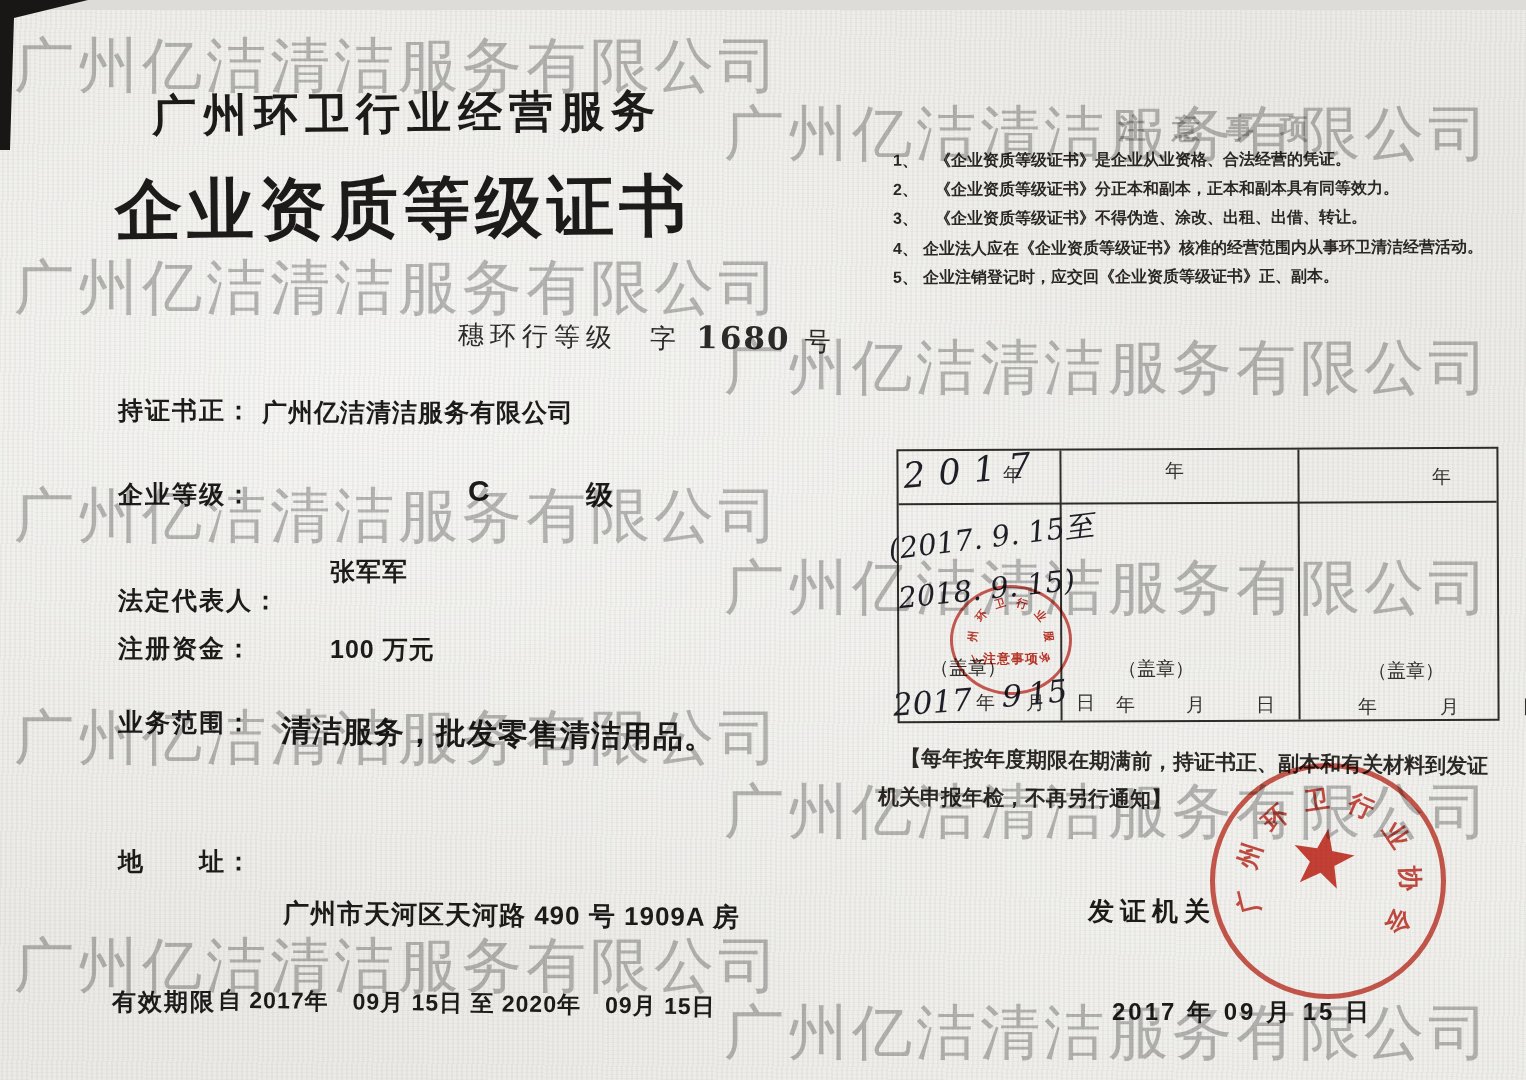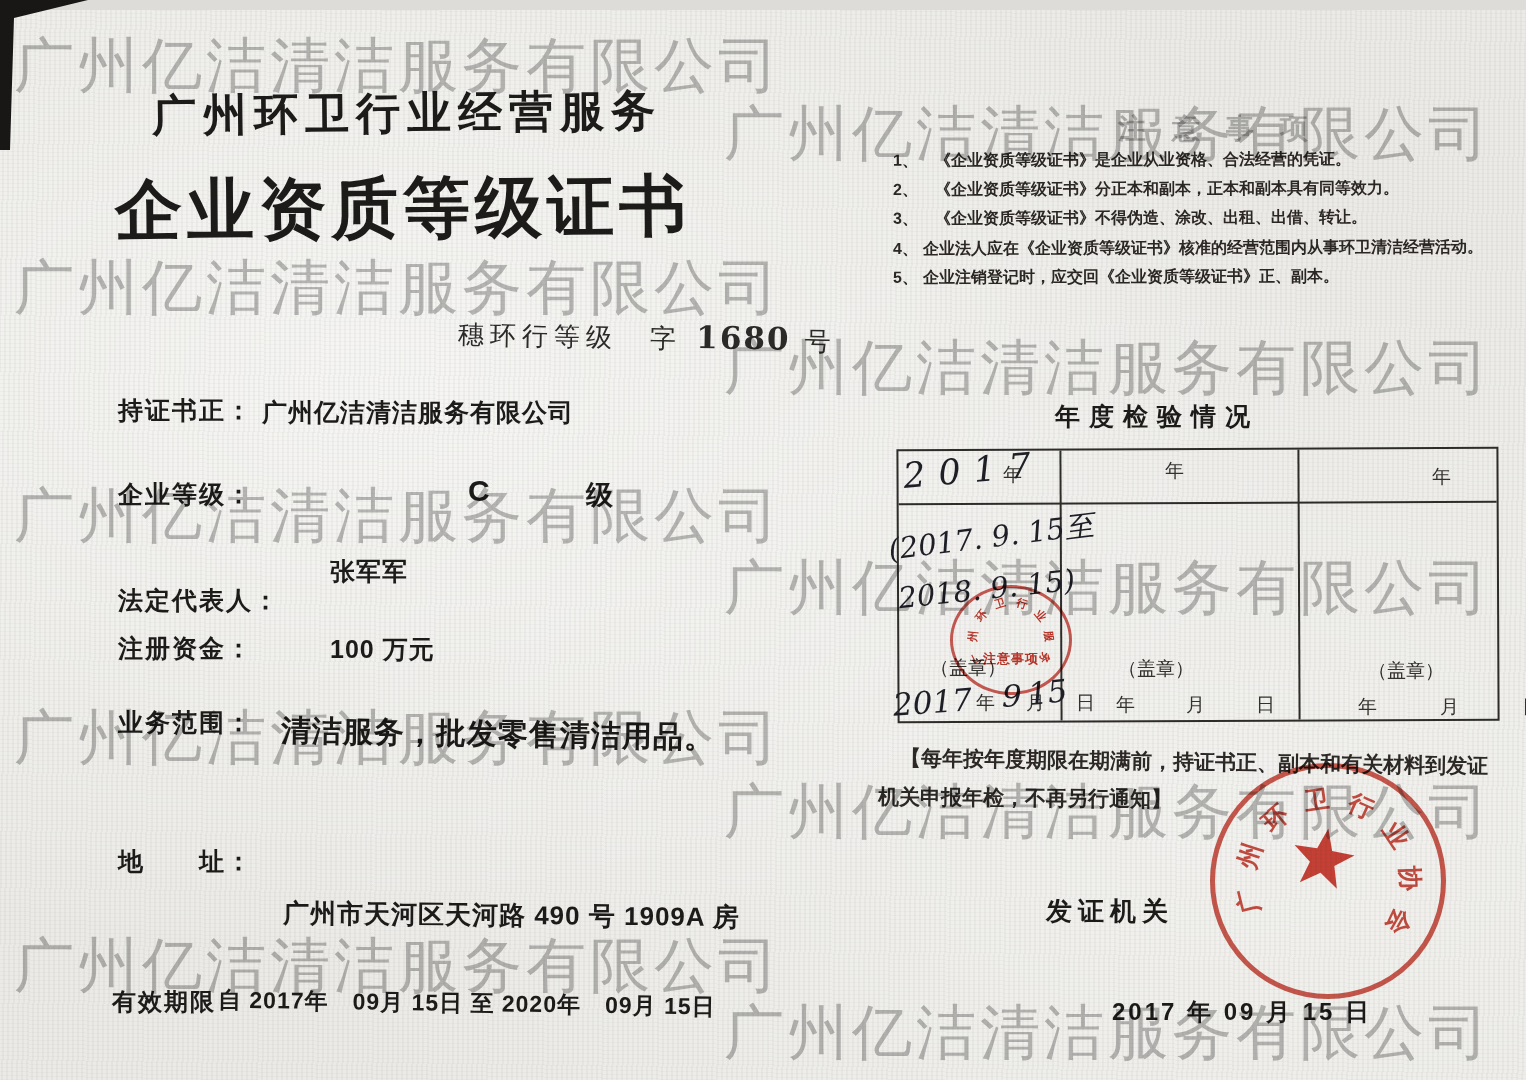--- a/index.html
+++ b/index.html
@@ -99,21 +99,20 @@
   </div>
   <div class="abs notice" style="left:893px;top:238px;">
     <span class="num">4、</span>
     <span class="txt">企业法人应在《企业资质等级证书》核准的经营范围内从事环卫清洁经营活动。</span>
   </div>
   <div class="abs notice" style="left:893px;top:267px;">
     <span class="num">5、</span>
     <span class="txt">企业注销登记时，应交回《企业资质等级证书》正、副本。</span>
   </div>
 
-  <div class="abs chk-head" style="left:1055px;top:400px;">年度检验情况</div>
 
   <div class="abs" style="left:897px;top:448px;width:598px;height:270px;border:2px solid #2e2c29;transform:rotate(-.25deg);">
     <div class="tblline" style="left:161px;top:0;width:2px;height:100%;"></div>
     <div class="tblline" style="left:399px;top:0;width:2px;height:100%;"></div>
     <div class="tblline" style="left:0;top:52px;width:100%;height:2px;"></div>
   </div>
 
   <div class="abs cell-t" style="left:1003px;top:462px;">年</div>
   <div class="abs cell-t" style="left:1165px;top:458px;">年</div>
   <div class="abs cell-t" style="left:1432px;top:464px;">年</div>
@@ -143,21 +142,21 @@
         <span style="transform: translate(-50%, -50%) rotate(50.5714deg) translateY(-38px);">业</span>
         <span style="transform: translate(-50%, -50%) rotate(84.2857deg) translateY(-38px);">服</span>
         <span style="transform: translate(-50%, -50%) rotate(118deg) translateY(-38px);">务</span>
       </div>
     <div class="ctr red" style="top:60%;font-size:13px;font-weight:bold;letter-spacing:1px;">注意事项</div>
   </div>
 
   <div class="abs note" style="left:900px;top:748px;transform:rotate(.8deg);">【每年按年度期限在期满前，持证书正、副本和有关材料到发证</div>
   <div class="abs note" style="left:878px;top:784px;transform:rotate(.5deg);">机关申报年检，不再另行通知】</div>
 
-  <div class="abs issuer" style="left:1046px;top:894px;">发证机关</div>
+  <div class="abs issuer" style="left:1088px;top:894px;">发证机关</div>
   <div class="abs issdate" style="left:1112px;top:996px;">2017 年 09 月 15 日</div>
 
   <div class="stamp" style="left:1210px;top:763px;width:226px;height:226px;border:5px solid rgba(198,55,42,.82);">
     <div data-arc="stamps.association.arc" style="font-size:25px;font-weight:bold;color:rgba(198,55,42,.88);">
         <span style="transform: translate(-50%, -50%) rotate(-104deg) translateY(-82px);">广</span>
         <span style="transform: translate(-50%, -50%) rotate(-72deg) translateY(-82px);">州</span>
         <span style="transform: translate(-50%, -50%) rotate(-40deg) translateY(-82px);">环</span>
         <span style="transform: translate(-50%, -50%) rotate(-8deg) translateY(-82px);">卫</span>
         <span style="transform: translate(-50%, -50%) rotate(24deg) translateY(-82px);">行</span>
         <span style="transform: translate(-50%, -50%) rotate(56deg) translateY(-82px);">业</span>

